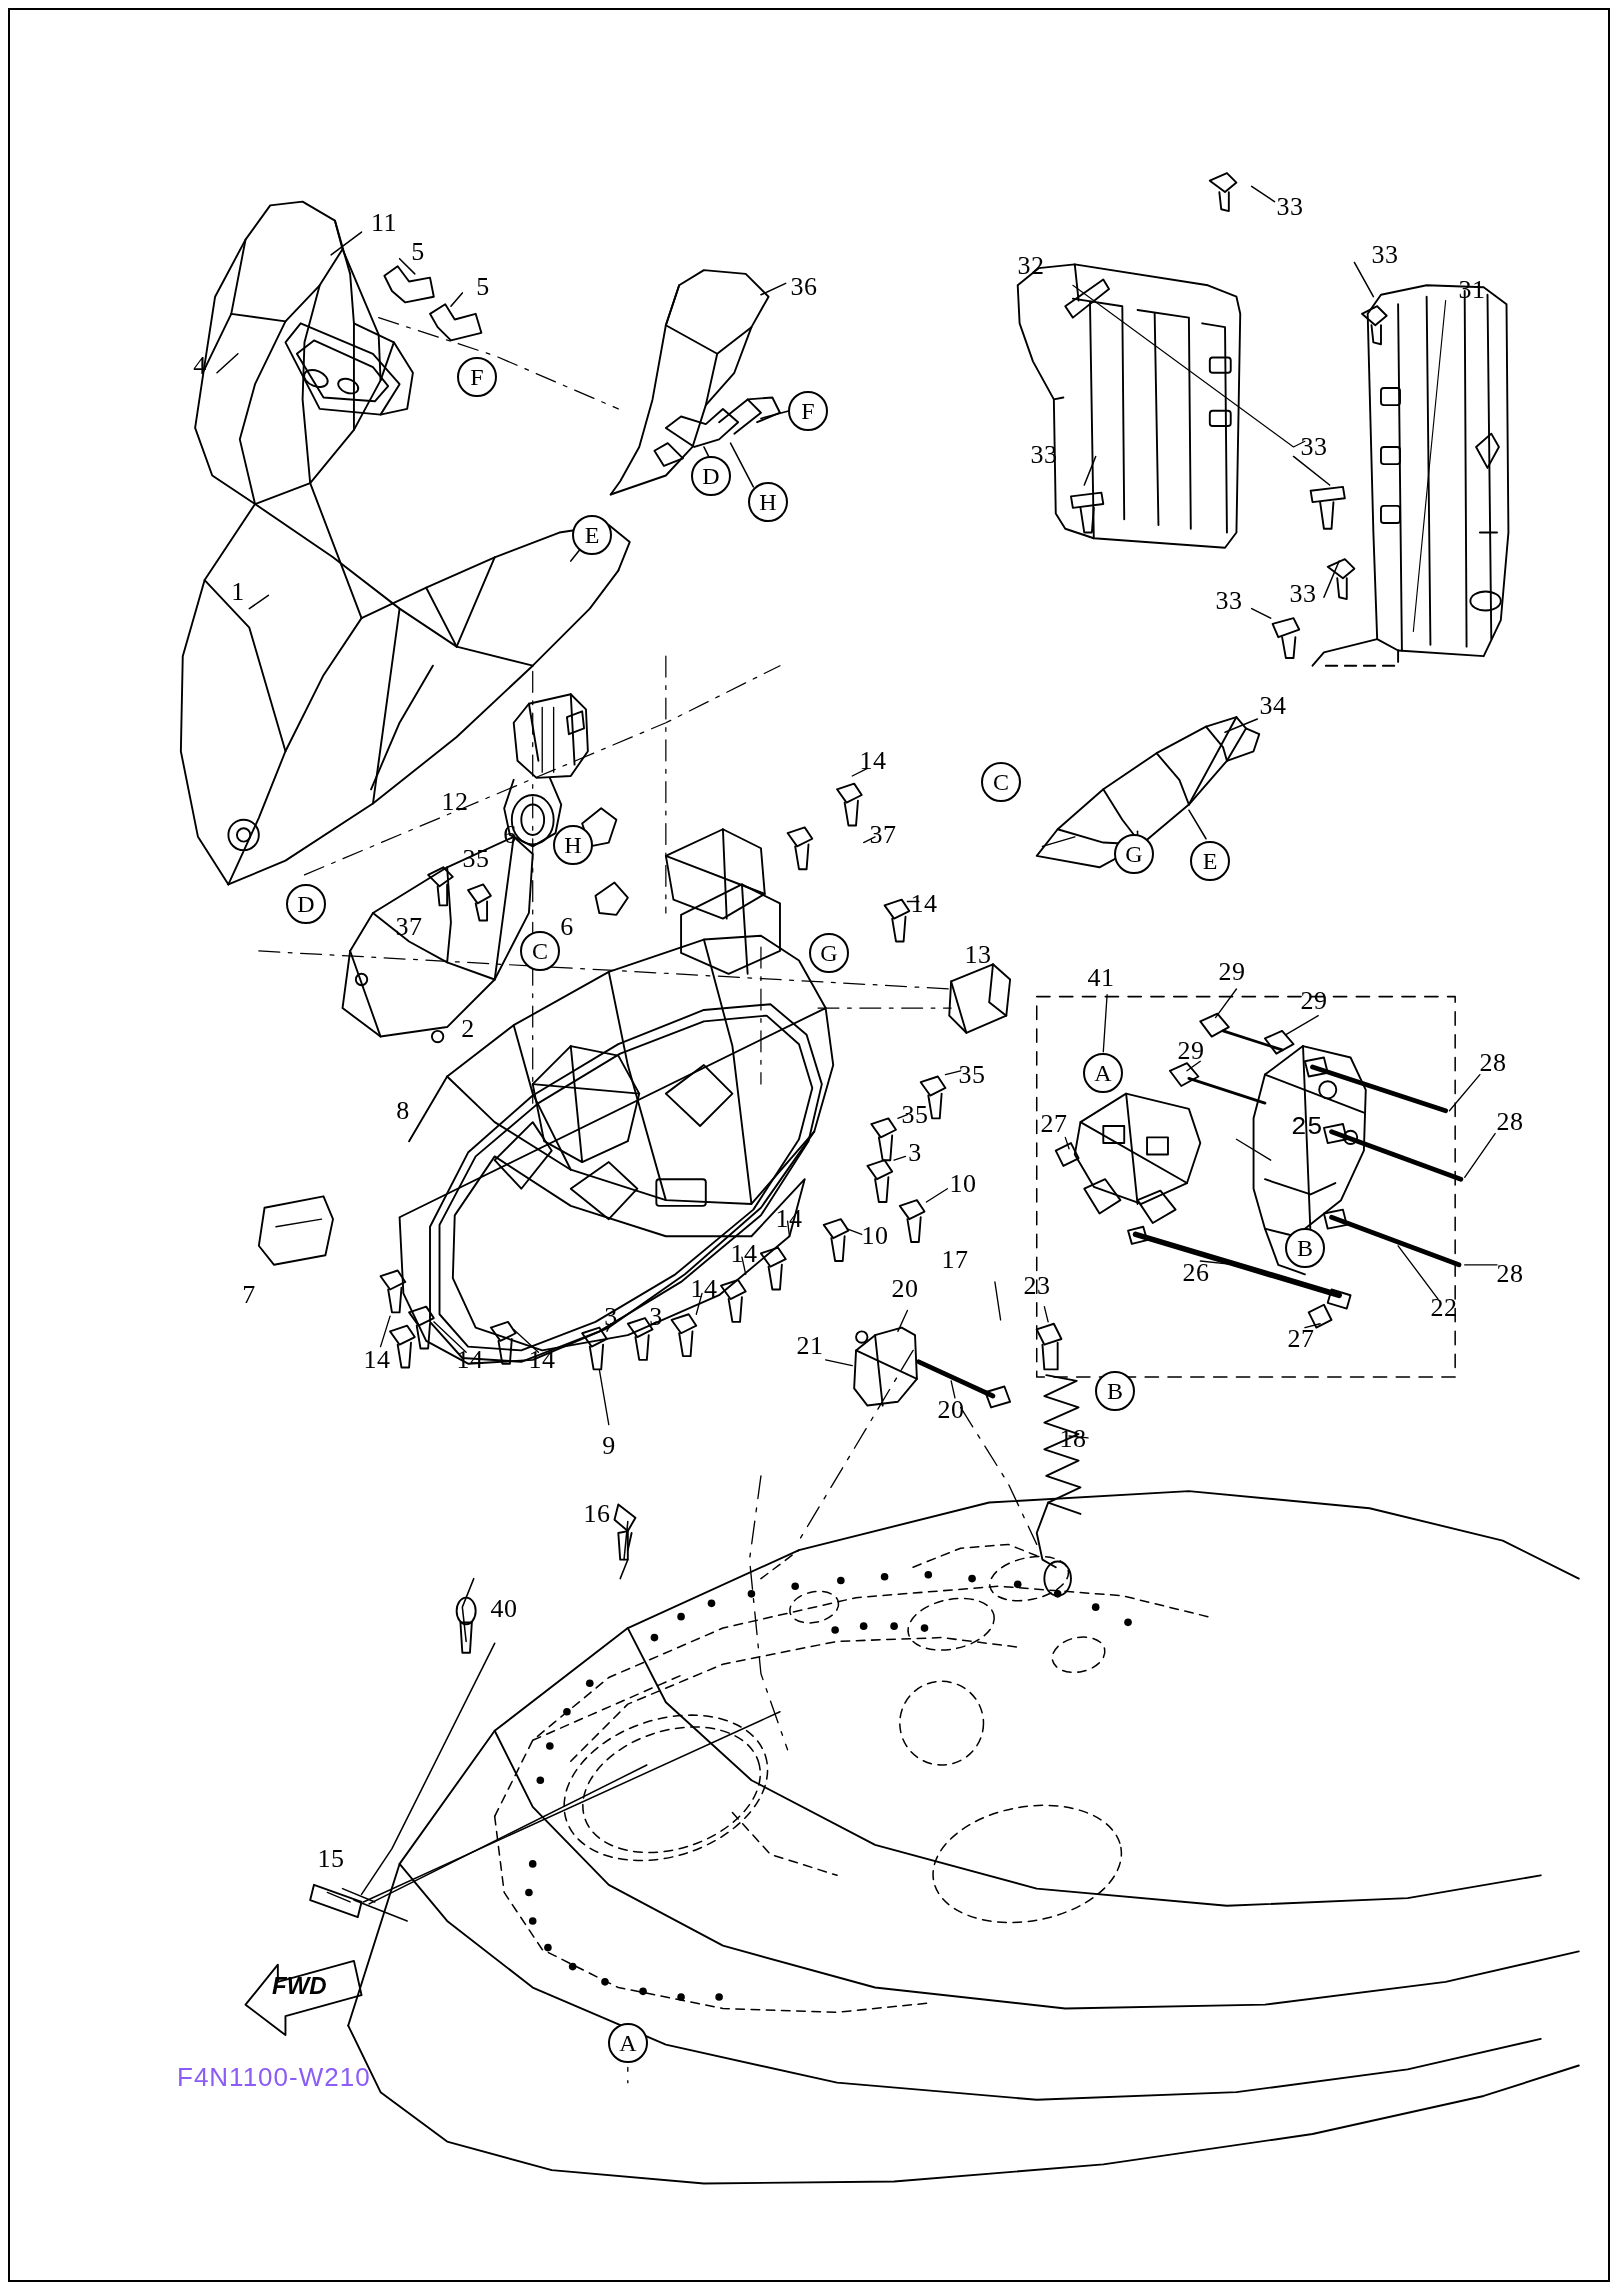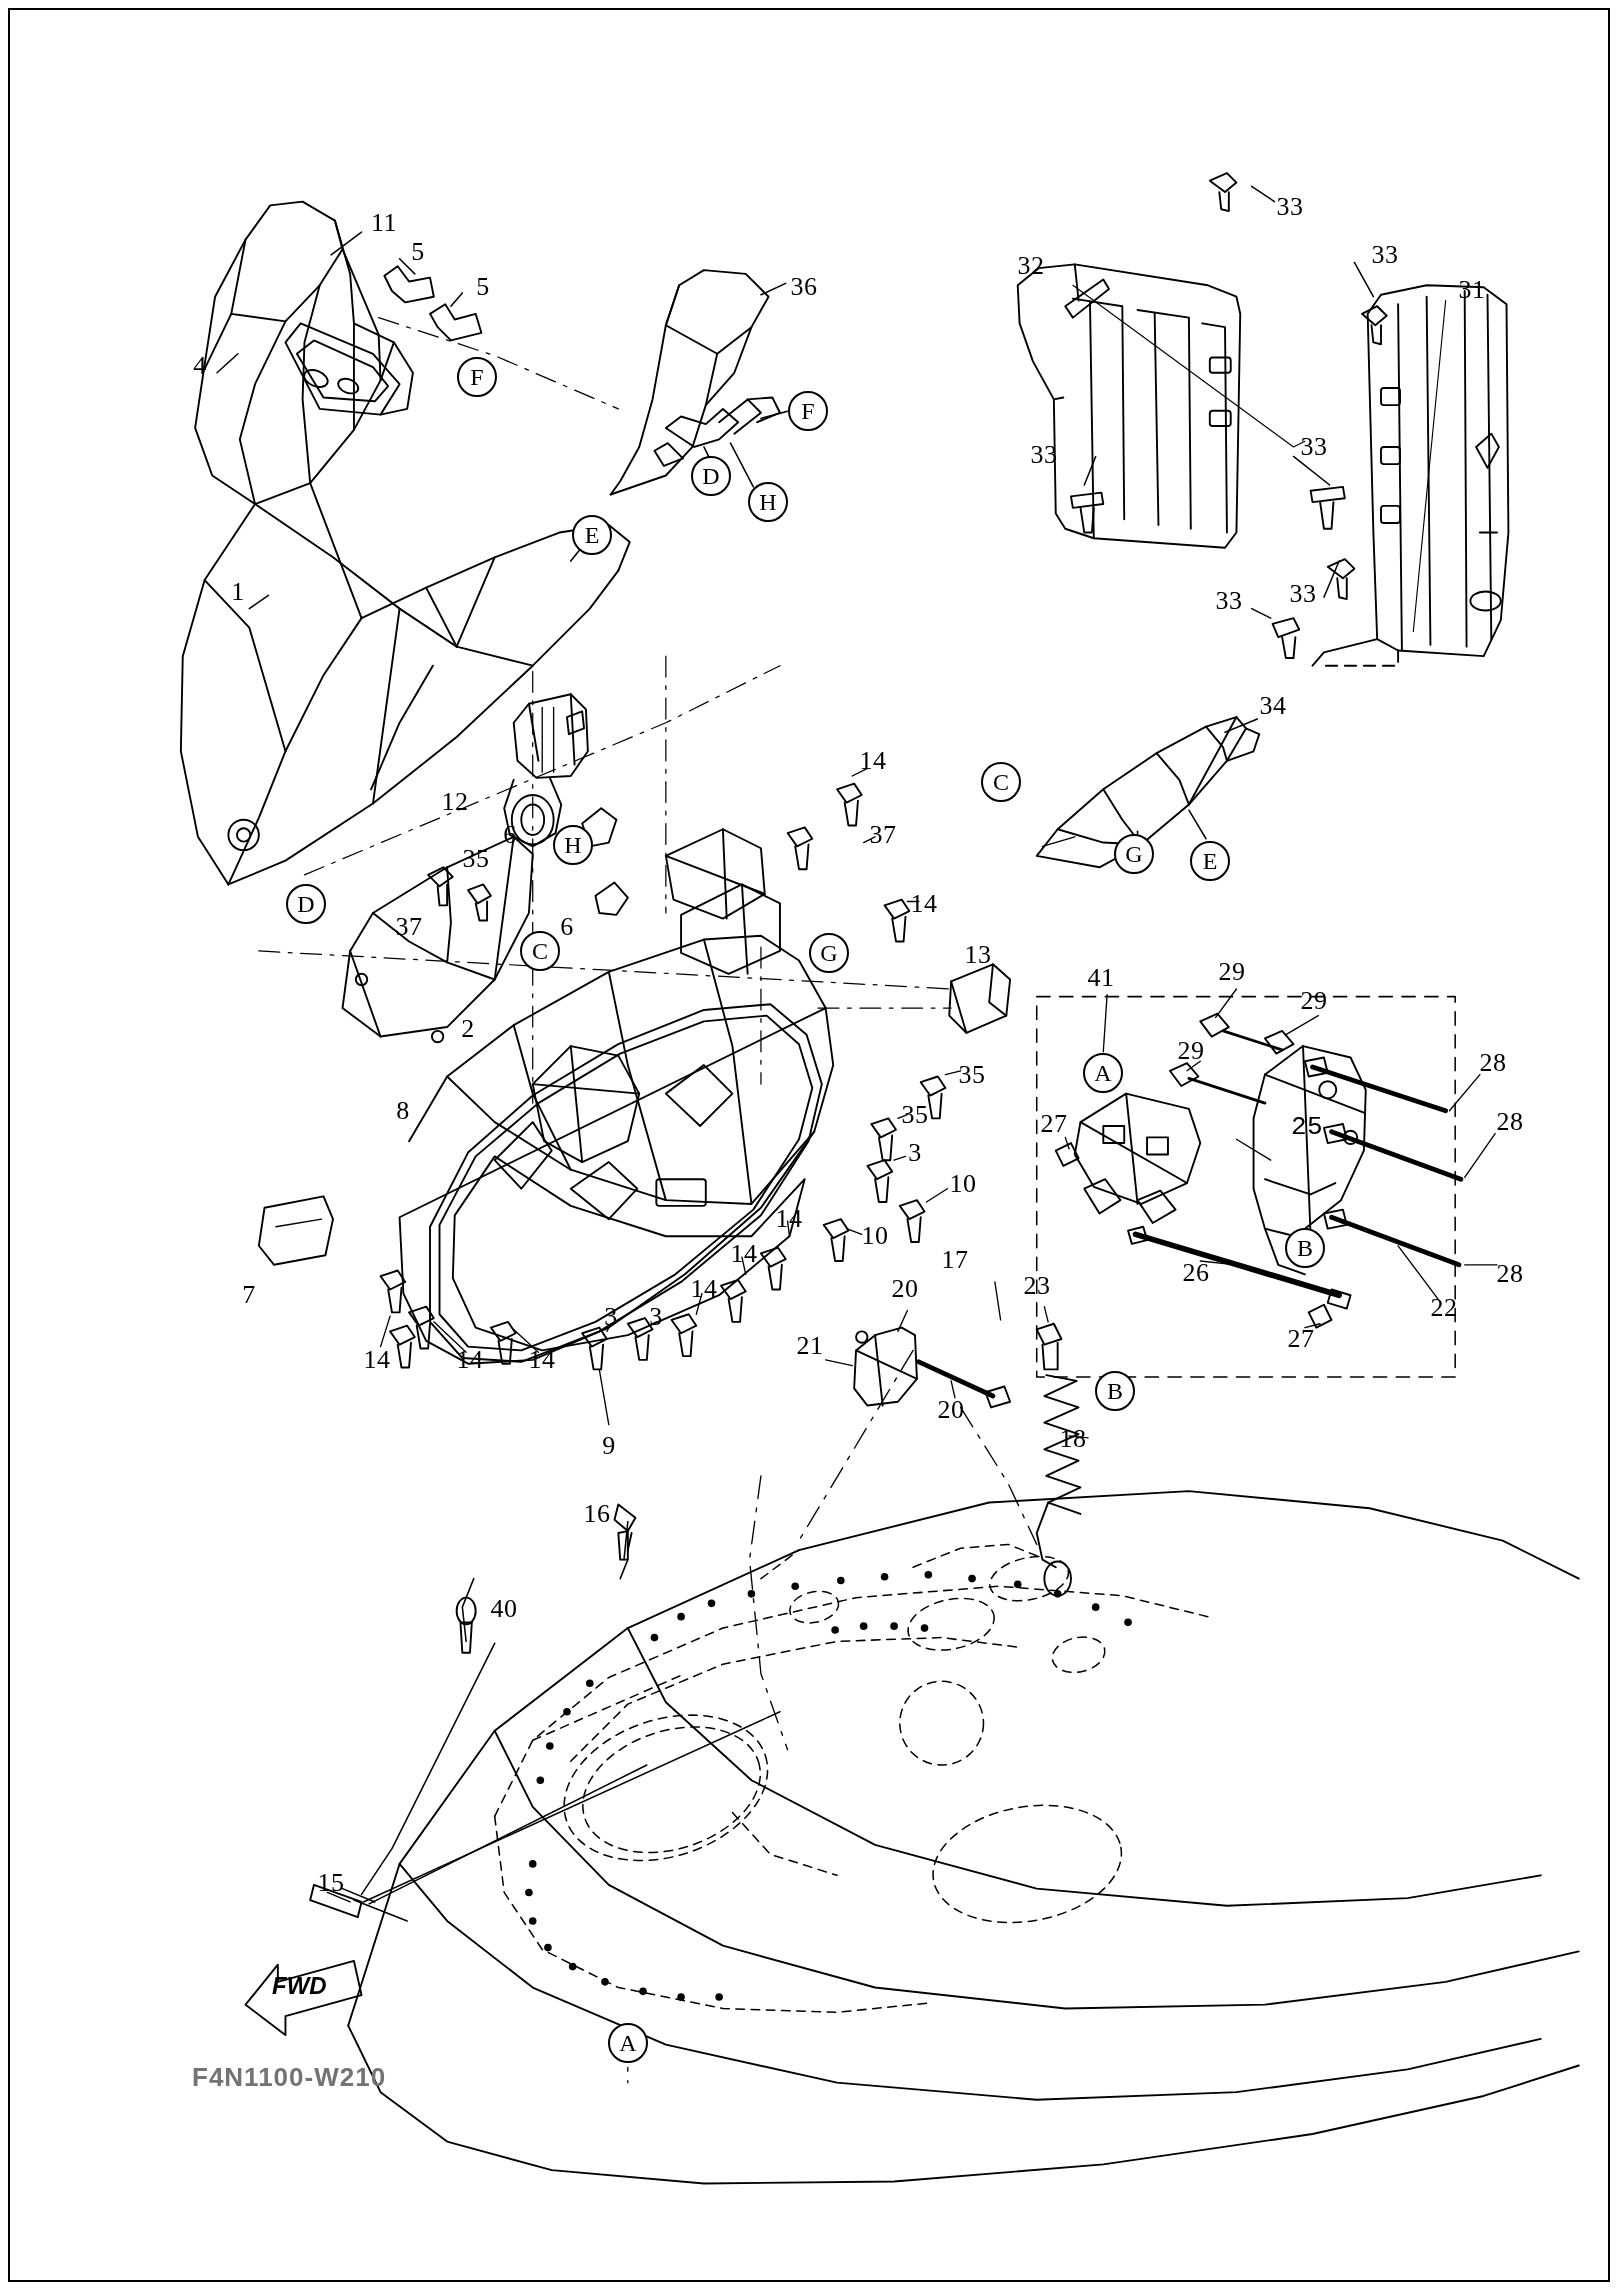--- a/index.html
+++ b/index.html
@@ -59,27 +59,26 @@
     align-items: center;
     justify-content: center;
     font-family: "Liberation Serif", serif;
     font-size: 24px;
     color: #000;
     transform: translate(-50%, -50%);
     background: #fff;
   }
   #diagram-code {
     position: absolute;
-    left: 192px;
+    left: 177px;
     top: 2062px;
     font-family: "Liberation Sans", sans-serif;
     font-size: 26px;
     letter-spacing: 1px;
-    color: #737373;
-    font-weight: bold;
+    color: #8b5cf6;
   }
   #fwd-marker {
     position: absolute;
     left: 245px;
     top: 1955px;
     width: 114px;
     height: 67px;
   }
   #fwd-marker .fwd-text {
     position: absolute;
@@ -559,21 +558,21 @@
     <div class="callout" style="left:249px;  top:1295px;">7</div>
     <div class="callout" style="left:609px;  top:1446px;">9</div>
     <div class="callout" style="left:810px;  top:1346px;">21</div>
     <div class="callout" style="left:905px;  top:1289px;">20</div>
     <div class="callout" style="left:951px; top:1410px;">20</div>
     <div class="callout" style="left:955px; top:1260px;">17</div>
     <div class="callout" style="left:1037px; top:1286px;">23</div>
     <div class="callout" style="left:1073px; top:1439px;">18</div>
     <div class="callout" style="left:597px;  top:1514px;">16</div>
     <div class="callout" style="left:504px;  top:1609px;">40</div>
-    <div class="callout" style="left:331px;  top:1859px;margin-top:24px;">15</div>
+    <div class="callout" style="left:331px;  top:1859px;">15</div>
     <div class="callout" style="left:1101px; top:978px;">41</div>
     <div class="callout" style="left:1232px; top:972px;">29</div>
     <div class="callout" style="left:1314px; top:1001px;">29</div>
     <div class="callout" style="left:1191px; top:1051px;">29</div>
     <div class="callout" style="left:1054px; top:1124px;">27</div>
     <div class="callout" style="left:1307px; top:1127px;font-family:Liberation Mono, monospace;">25</div>
     <div class="callout" style="left:1196px; top:1273px;">26</div>
     <div class="callout" style="left:1301px; top:1339px;">27</div>
     <div class="callout" style="left:1444px; top:1308px;">22</div>
     <div class="callout" style="left:1493px; top:1063px;">28</div>

